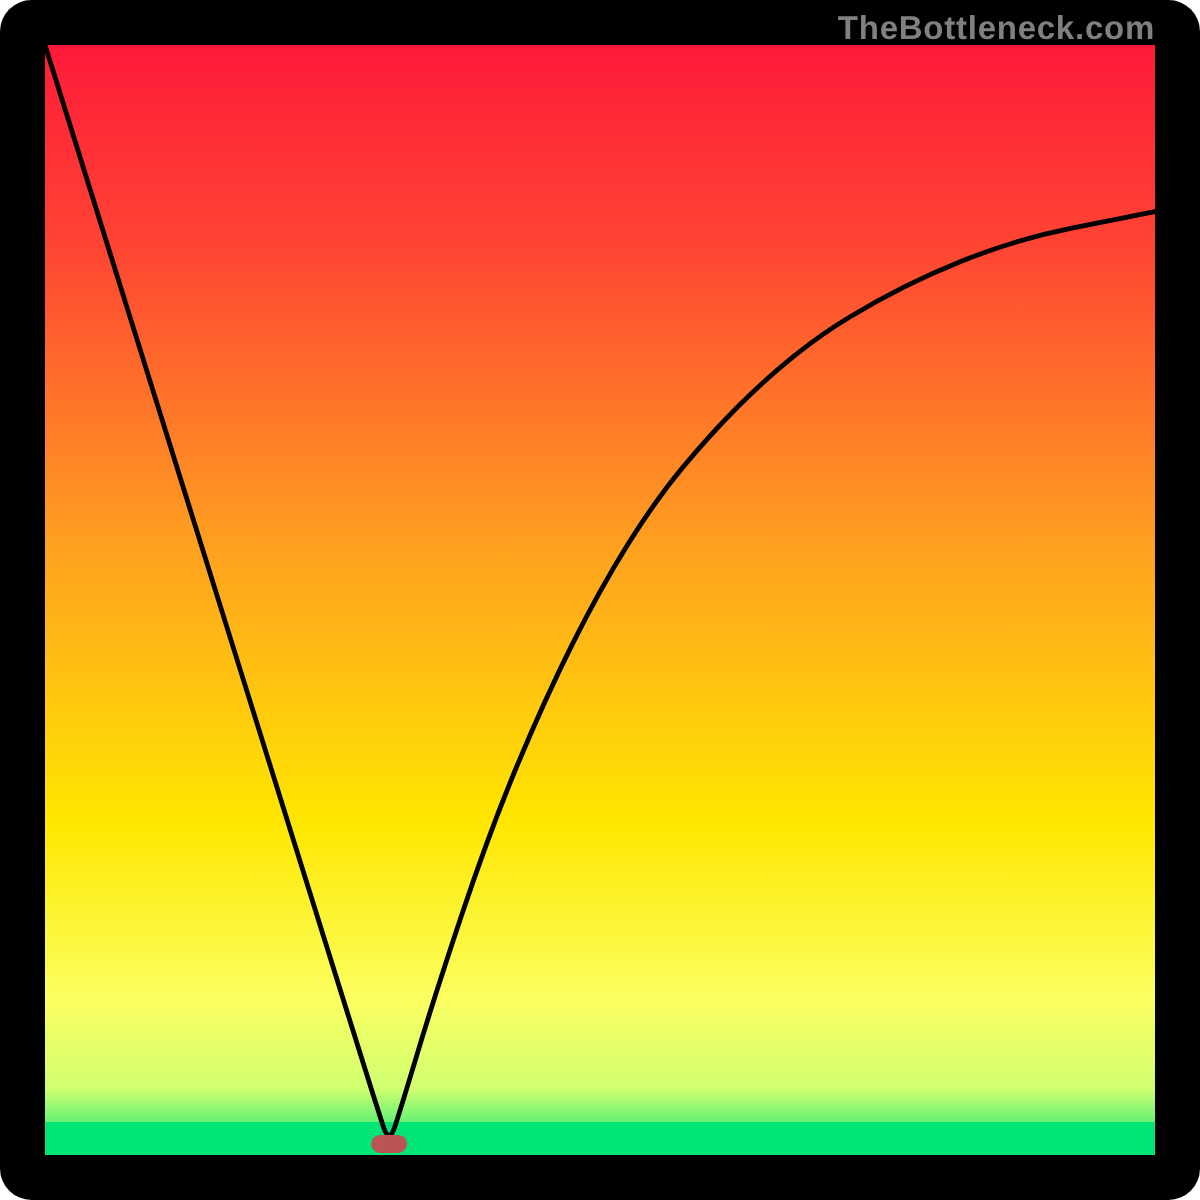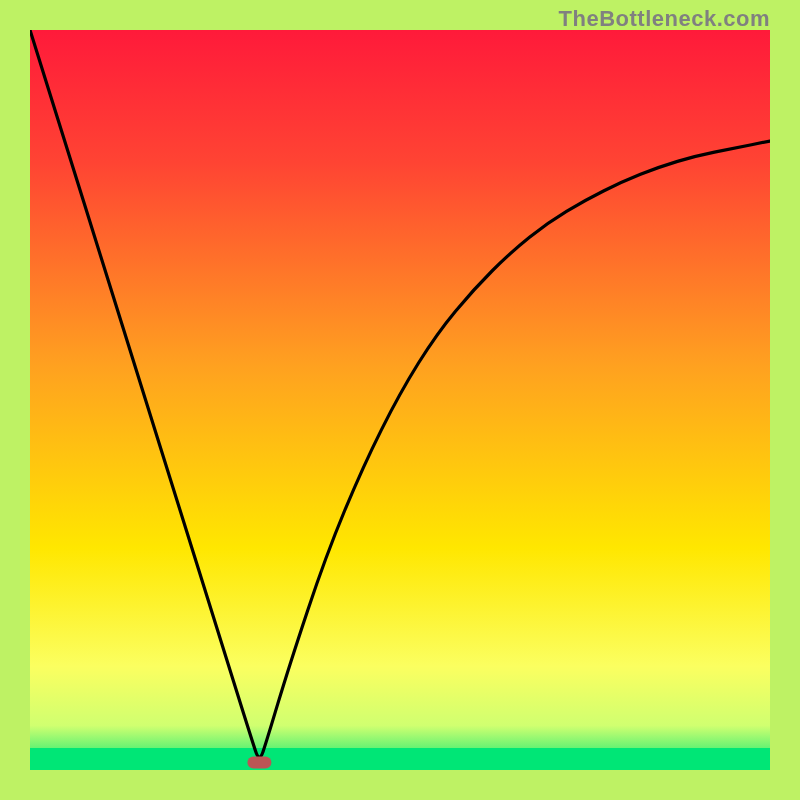--- a/index.html
+++ b/index.html
@@ -1,17 +1,17 @@
 <!DOCTYPE html>
 <html><head>
 <meta charset="utf-8">
 <style>
   * { margin: 0; padding: 0; box-sizing: border-box; }
   body { width: 800px; height: 800px; overflow: hidden; font-family: Arial, sans-serif; }
-  .container { width: 800px; height: 800px; background: #bef264; position: relative; }
+  .container { width: 800px; height: 800px; background: #000000; position: relative; border-radius: 21px; }
   .plot-area { position: absolute; left: 30px; top: 30px; width: 740px; height: 740px; }
   .watermark { position: absolute; top: 6px; right: 30px; color: #808080; font-size: 22px; font-weight: bold; letter-spacing: 0.5px; }
   svg { display: block; }
 </style>
 </head>
 <body>
 
 <div class="container">
   <div class="plot-area">
     <svg width="740" height="740" viewBox="0 0 740 740">

